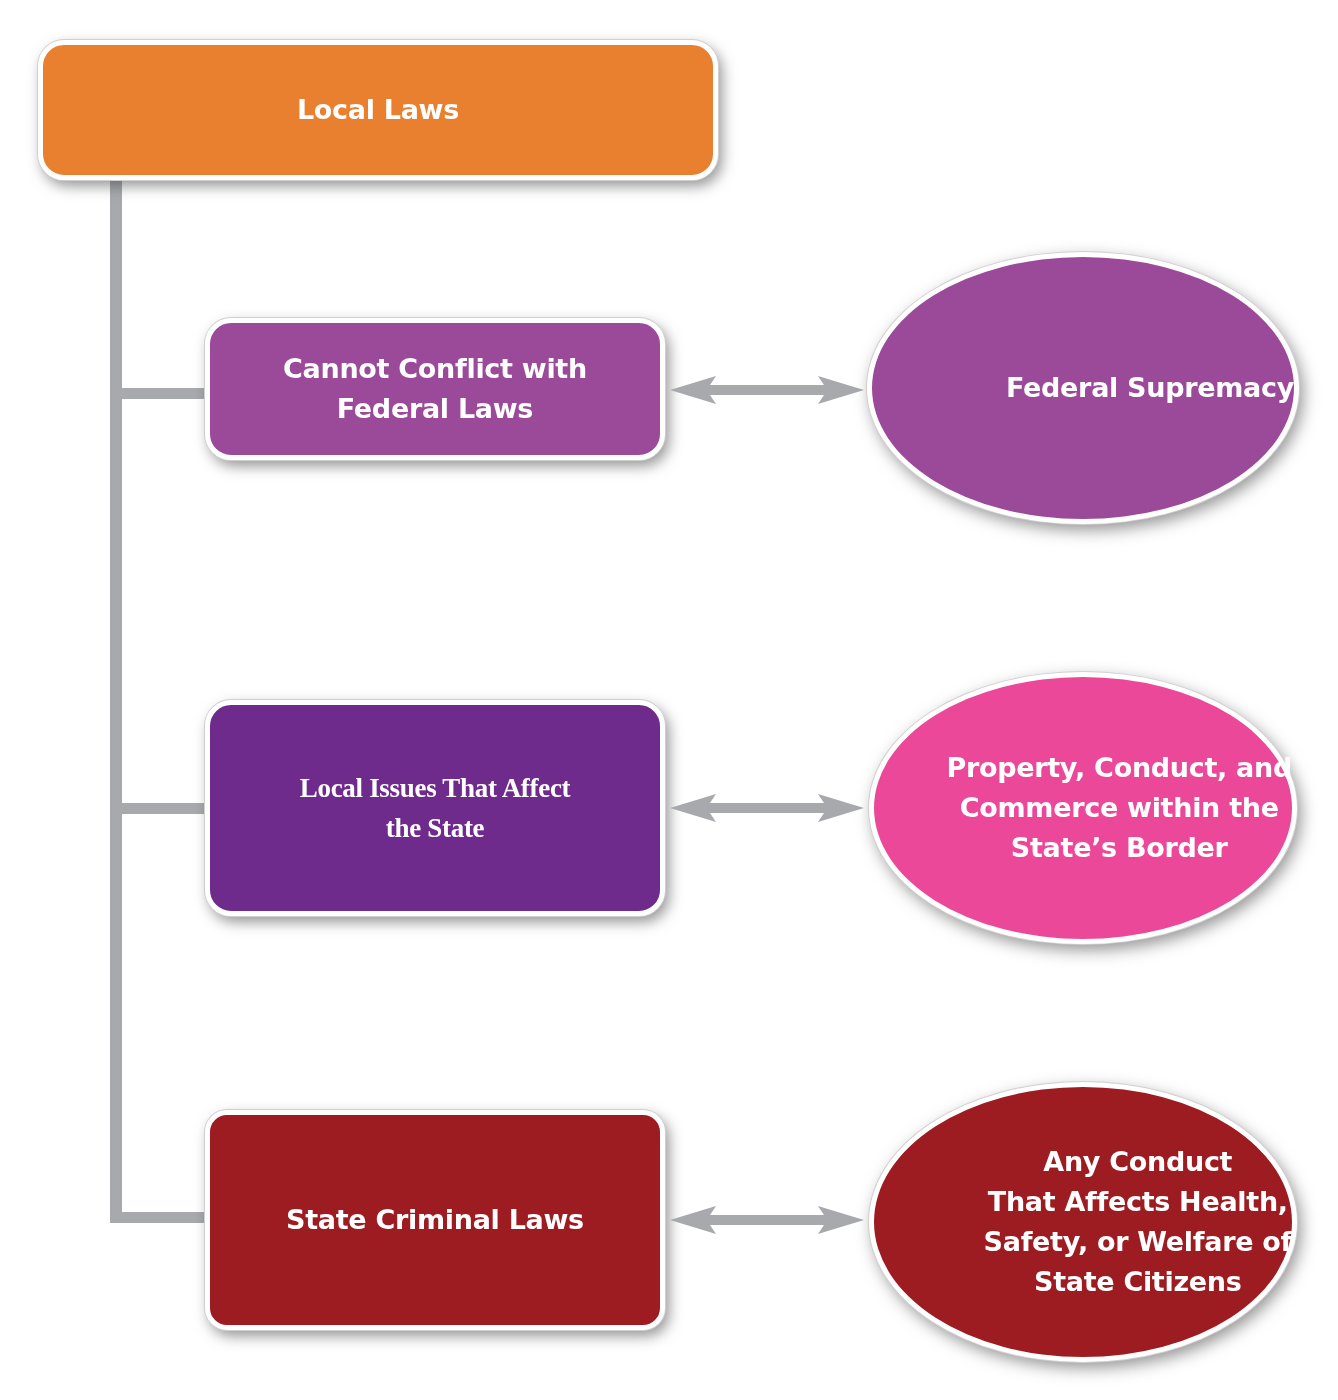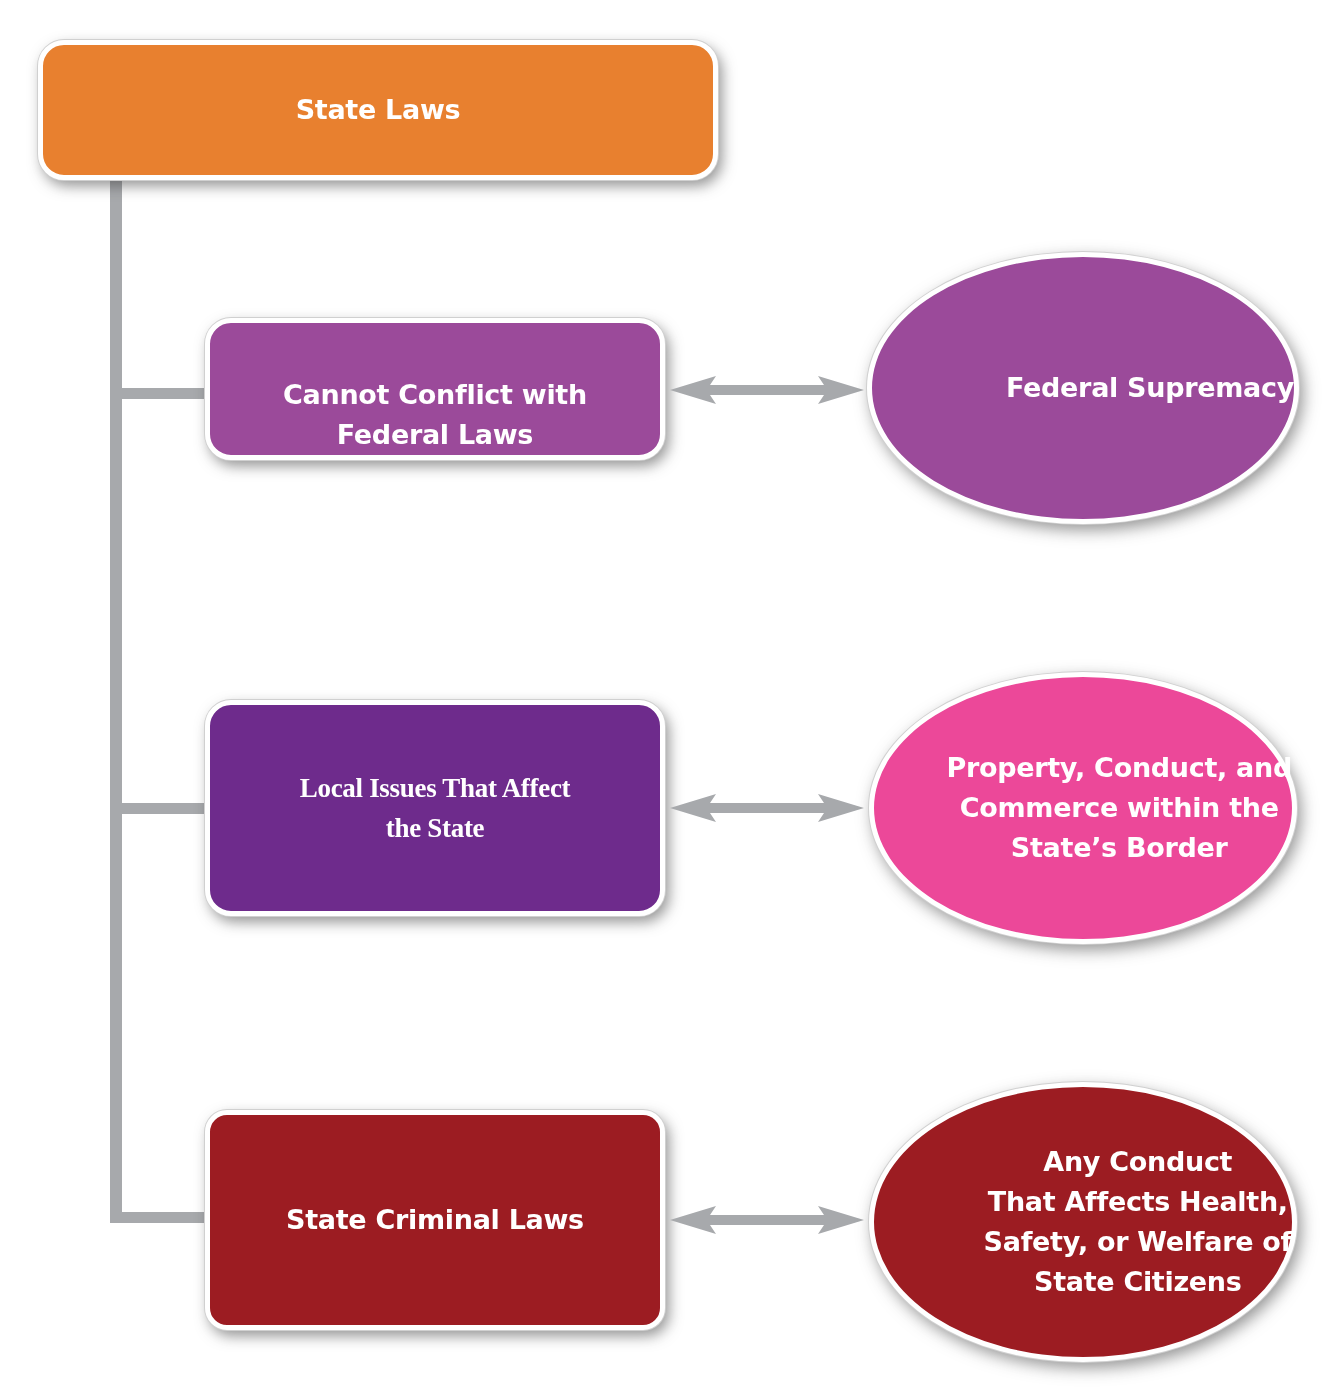--- a/index.html
+++ b/index.html
@@ -28,24 +28,24 @@
 </style>
 </head>
 <body>
 
 <div class="abs trunk" style="left:110px; top:178px; width:12px; height:1044px;"></div>
 <div class="abs trunk" style="left:110px; top:388px; width:100px; height:11px;"></div>
 <div class="abs trunk" style="left:110px; top:803px; width:100px; height:11px;"></div>
 <div class="abs trunk" style="left:110px; top:1212px; width:100px; height:11px;"></div>
 
 <div class="box" style="left:38px; top:40px; width:680px; height:140px; background:#E8802F;">
-  <span class="lbl">State Laws</span>
+  <span class="lbl">Local Laws</span>
 </div>
 
-<div class="box" style="left:205px; top:318px; width:460px; height:142px; background:#9B4A9A;align-items:flex-end;">
+<div class="box" style="left:205px; top:318px; width:460px; height:142px; background:#9B4A9A;">
   <span class="lbl">Cannot Conflict with
 Federal Laws</span>
 </div>
 <svg class="arrow" style="left:668px; top:372px;" width="198" height="36" viewBox="0 0 198 36">
   <polygon points="2,18 48,4 42,13 156,13 150,4 196,18 150,32 156,23 42,23 48,32" fill="#A7A9AC"></polygon>
 </svg>
 <div class="ellipse" style="left:867px; top:252px; width:432px; height:272px; background:#9B4A9A;">
   <span class="lbl">Federal Supremacy</span>
 </div>
 

